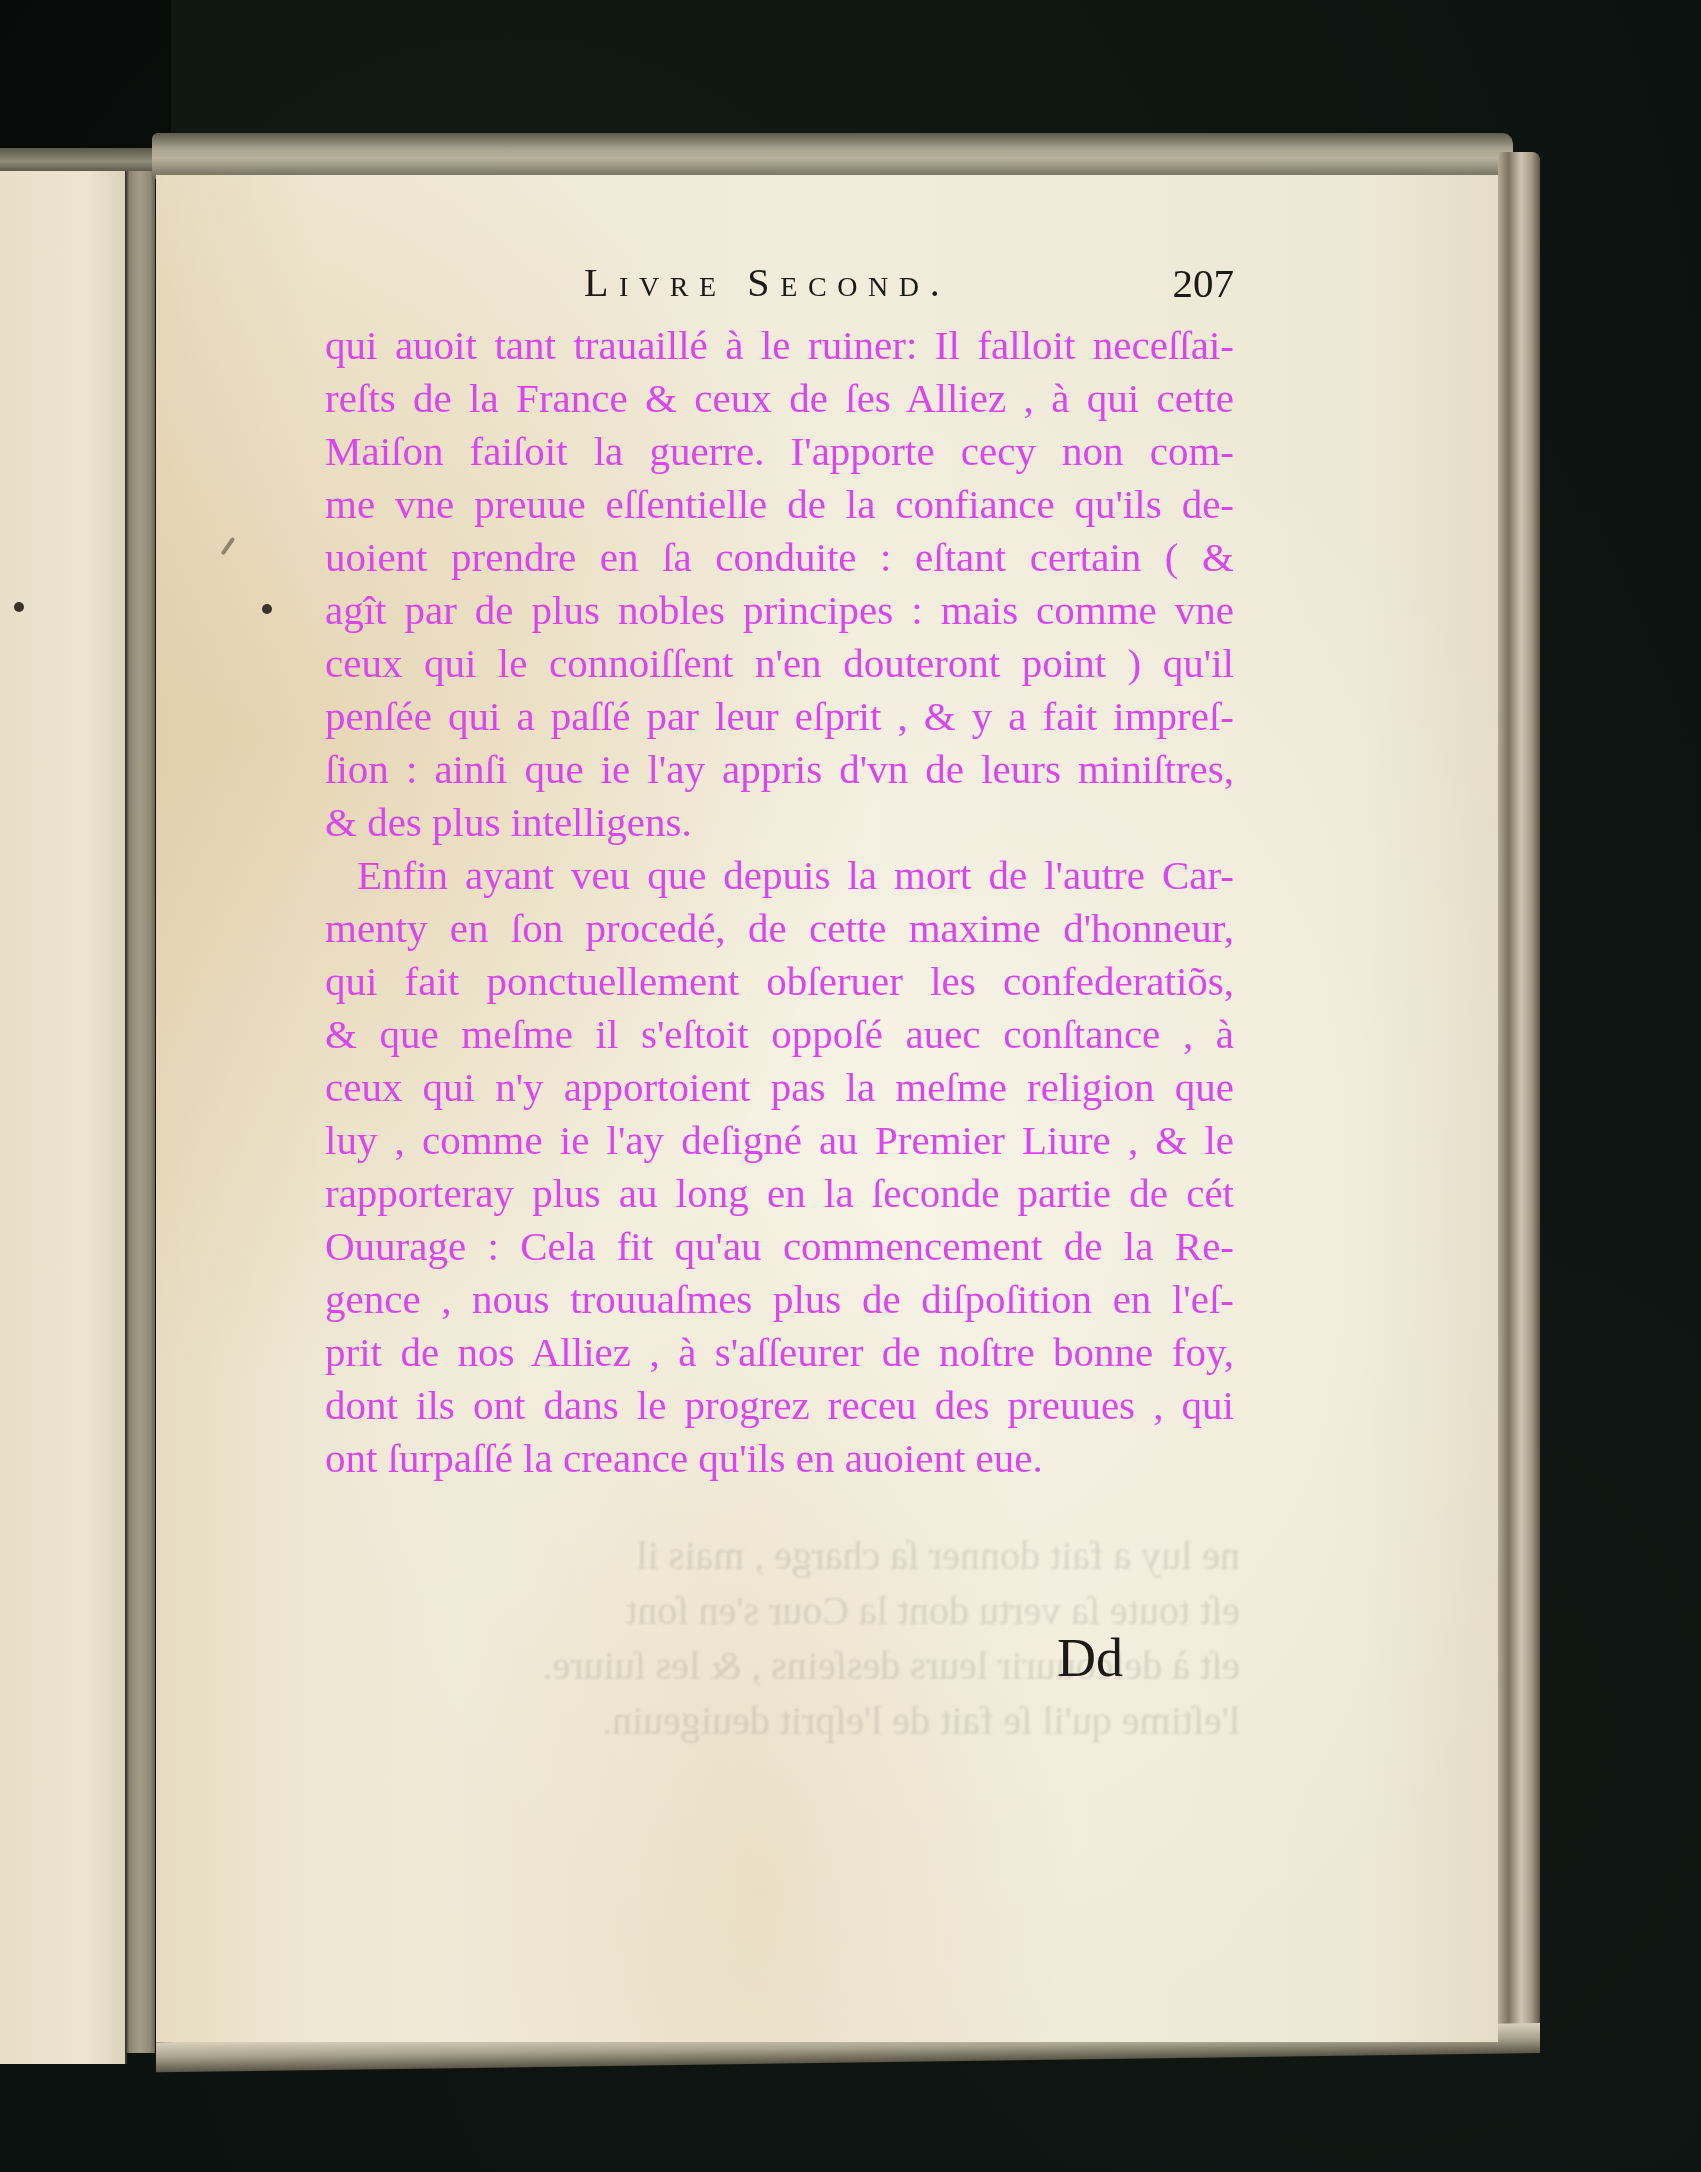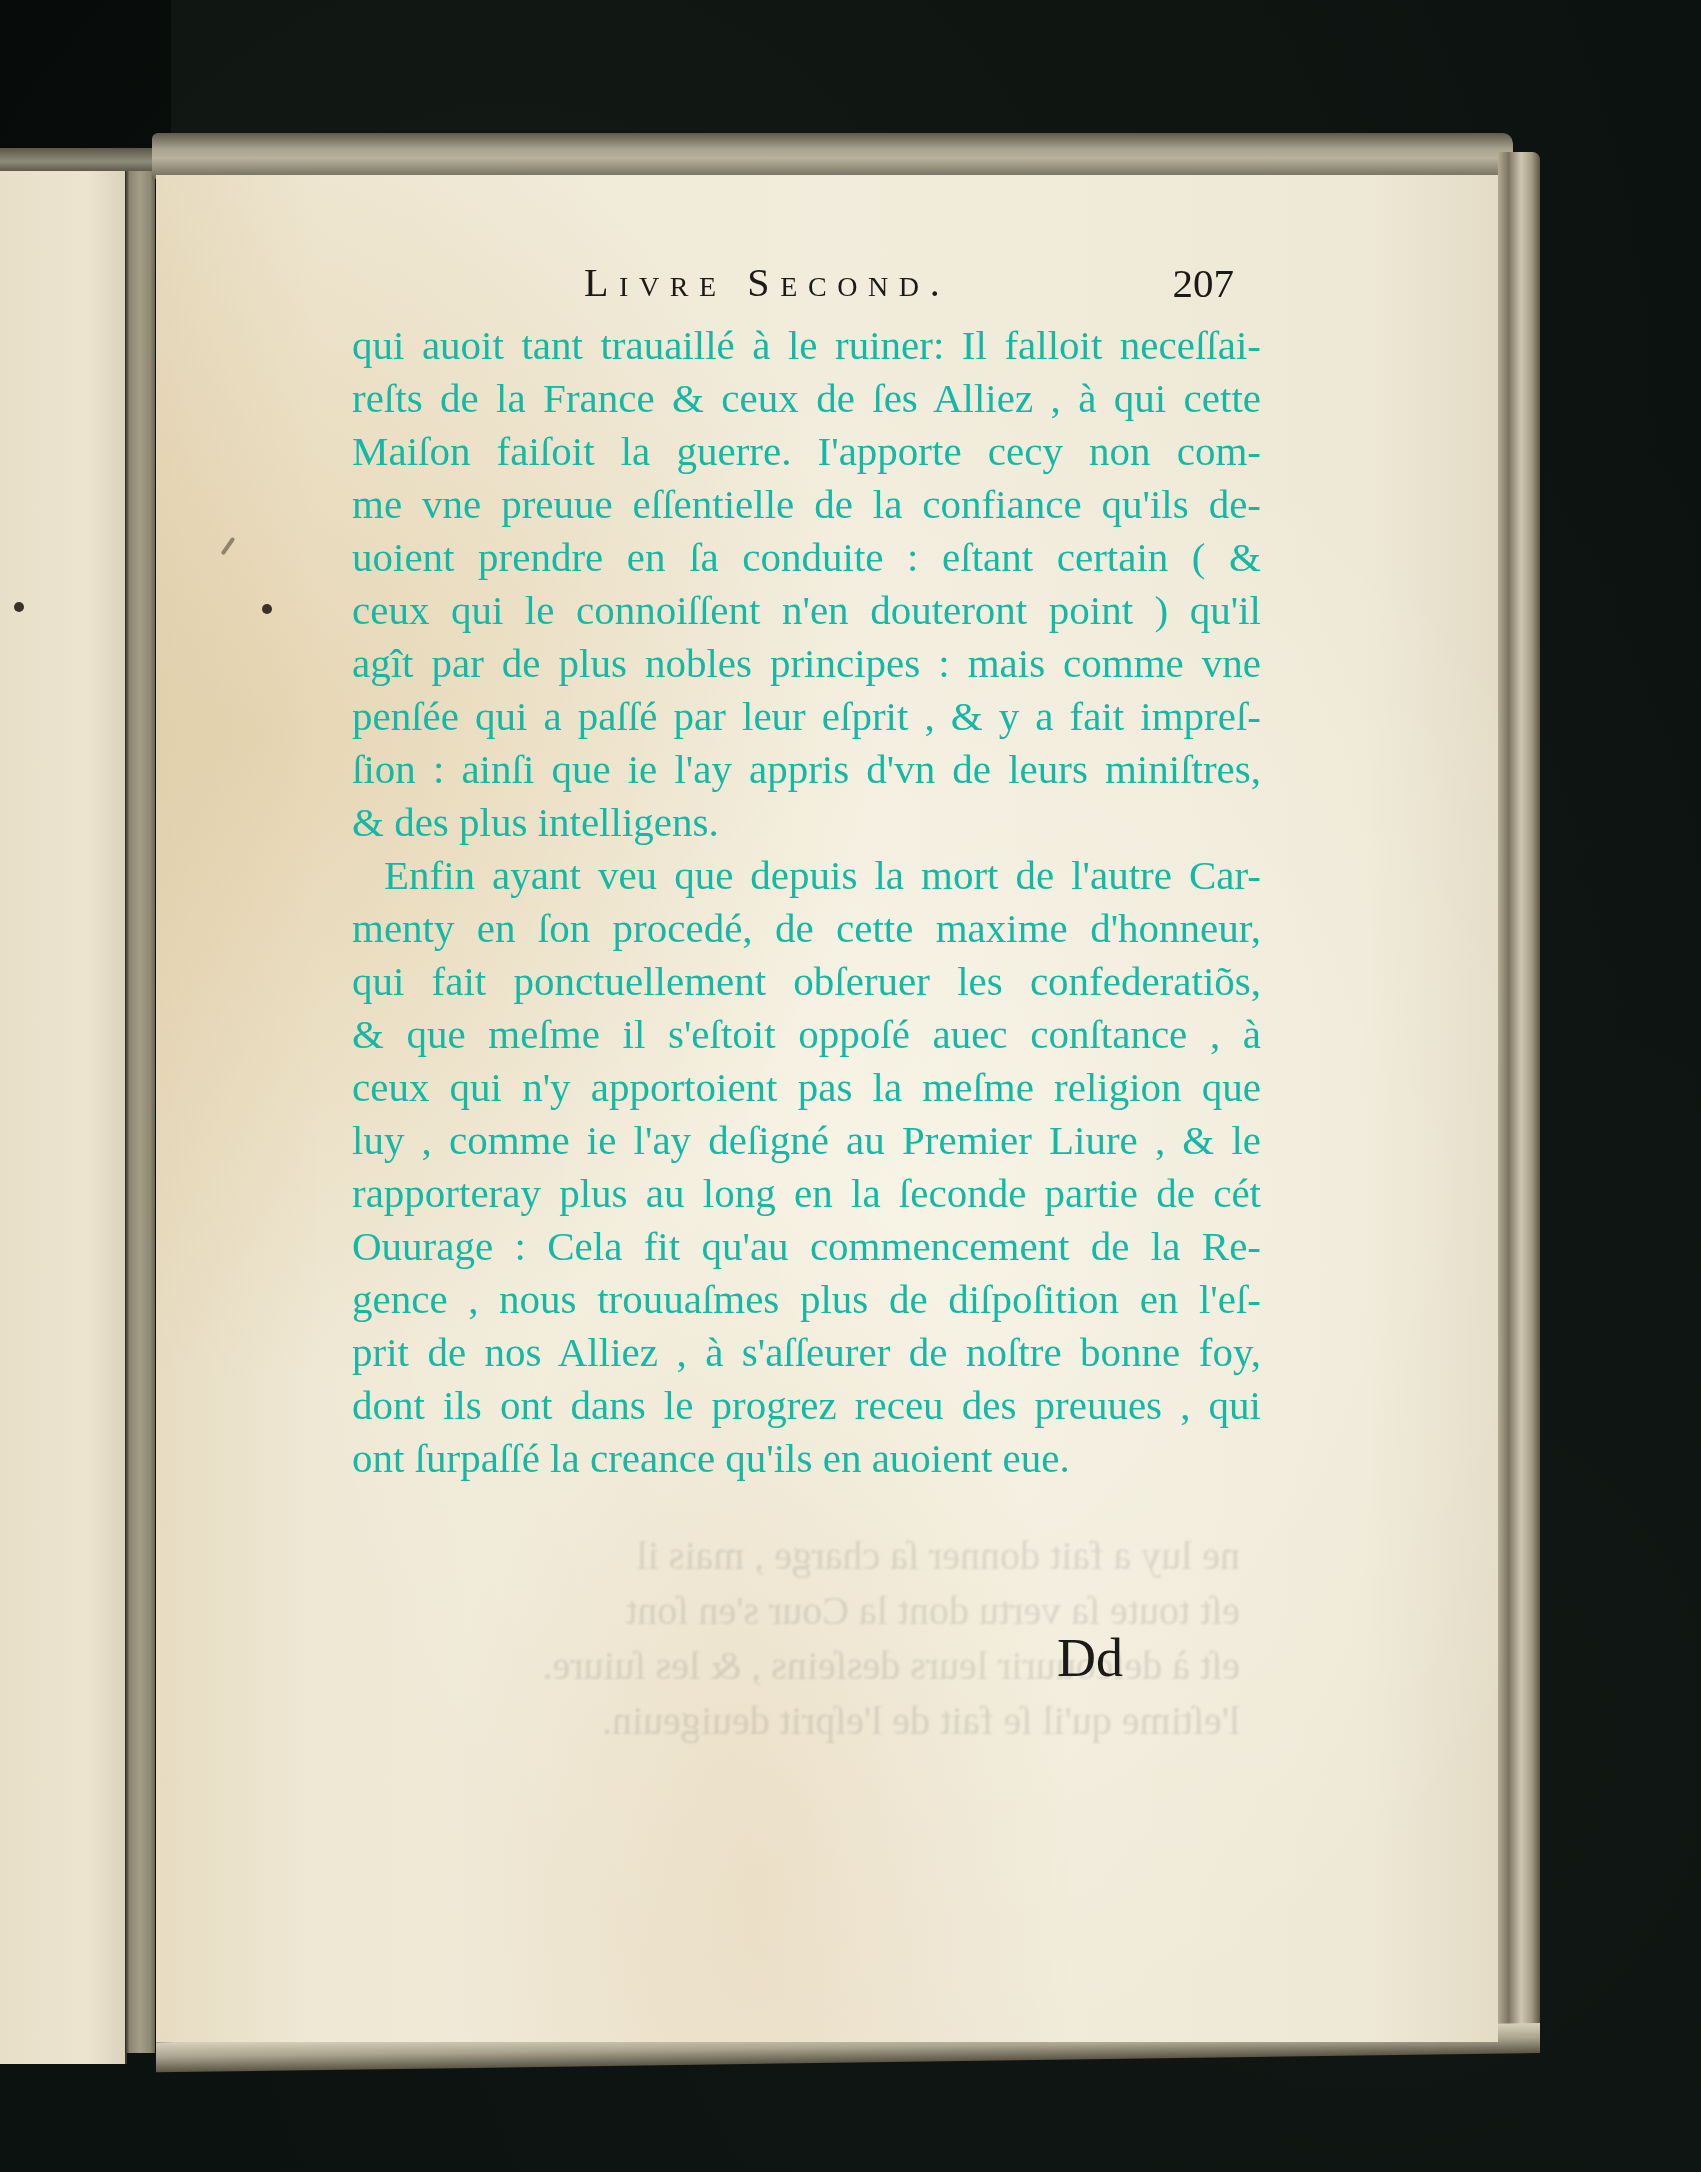--- a/index.html
+++ b/index.html
@@ -65,24 +65,23 @@
     position: absolute; left: 259px; top: 0;
     font-size: 40px; letter-spacing: 10.6px; color: #1c1a16;
     font-variant: small-caps;
   }
   .page-number {
     position: absolute; right: 0; top: 0;
     font-size: 41px; color: #1c1a16;
   }
   .body-text {
     position: absolute; top: 319px; left: 325px; width: 909px;
-    color: #14b8a6;
+    color: #d946ef;
     font-size: 41px;
     line-height: 53px;
-    margin-left: 27px;
   }
   .line {
     display: block; white-space: nowrap;
     text-align: justify; text-align-last: justify;
     height: 53px;
   }
   .line.last { text-align-last: left; }
   .line.indent { padding-left: 32px; }
 
   .signature {
@@ -132,22 +131,22 @@
   <span class="running-title">Livre Second.</span>
   <span class="page-number">207</span>
 </div>
 
 <div class="body-text">
   <span class="line">qui auoit tant trauaillé à le ruiner: Il falloit neceſſai-</span>
   <span class="line">reſts de la France &amp; ceux de ſes Alliez , à qui cette</span>
   <span class="line">Maiſon faiſoit la guerre. I'apporte cecy non com-</span>
   <span class="line">me vne preuue eſſentielle de la confiance qu'ils de-</span>
   <span class="line">uoient prendre en ſa conduite : eſtant certain ( &amp;</span>
+  <span class="line">agît par de plus nobles principes : mais comme vne</span>
   <span class="line">ceux qui le connoiſſent n'en douteront point ) qu'il</span>
-  <span class="line">agît par de plus nobles principes : mais comme vne</span>
   <span class="line">penſée qui a paſſé par leur eſprit , &amp; y a fait impreſ-</span>
   <span class="line">ſion : ainſi que ie l'ay appris d'vn de leurs miniſtres,</span>
   <span class="line last">&amp; des plus intelligens.</span>
   <span class="line indent">Enfin ayant veu que depuis la mort de l'autre Car-</span>
   <span class="line">menty en ſon procedé, de cette maxime d'honneur,</span>
   <span class="line">qui fait ponctuellement obſeruer les confederatiõs,</span>
   <span class="line">&amp; que meſme il s'eſtoit oppoſé auec conſtance , à</span>
   <span class="line">ceux qui n'y apportoient pas la meſme religion que</span>
   <span class="line">luy , comme ie l'ay deſigné au Premier Liure , &amp; le</span>
   <span class="line">rapporteray plus au long en la ſeconde partie de cét</span>

